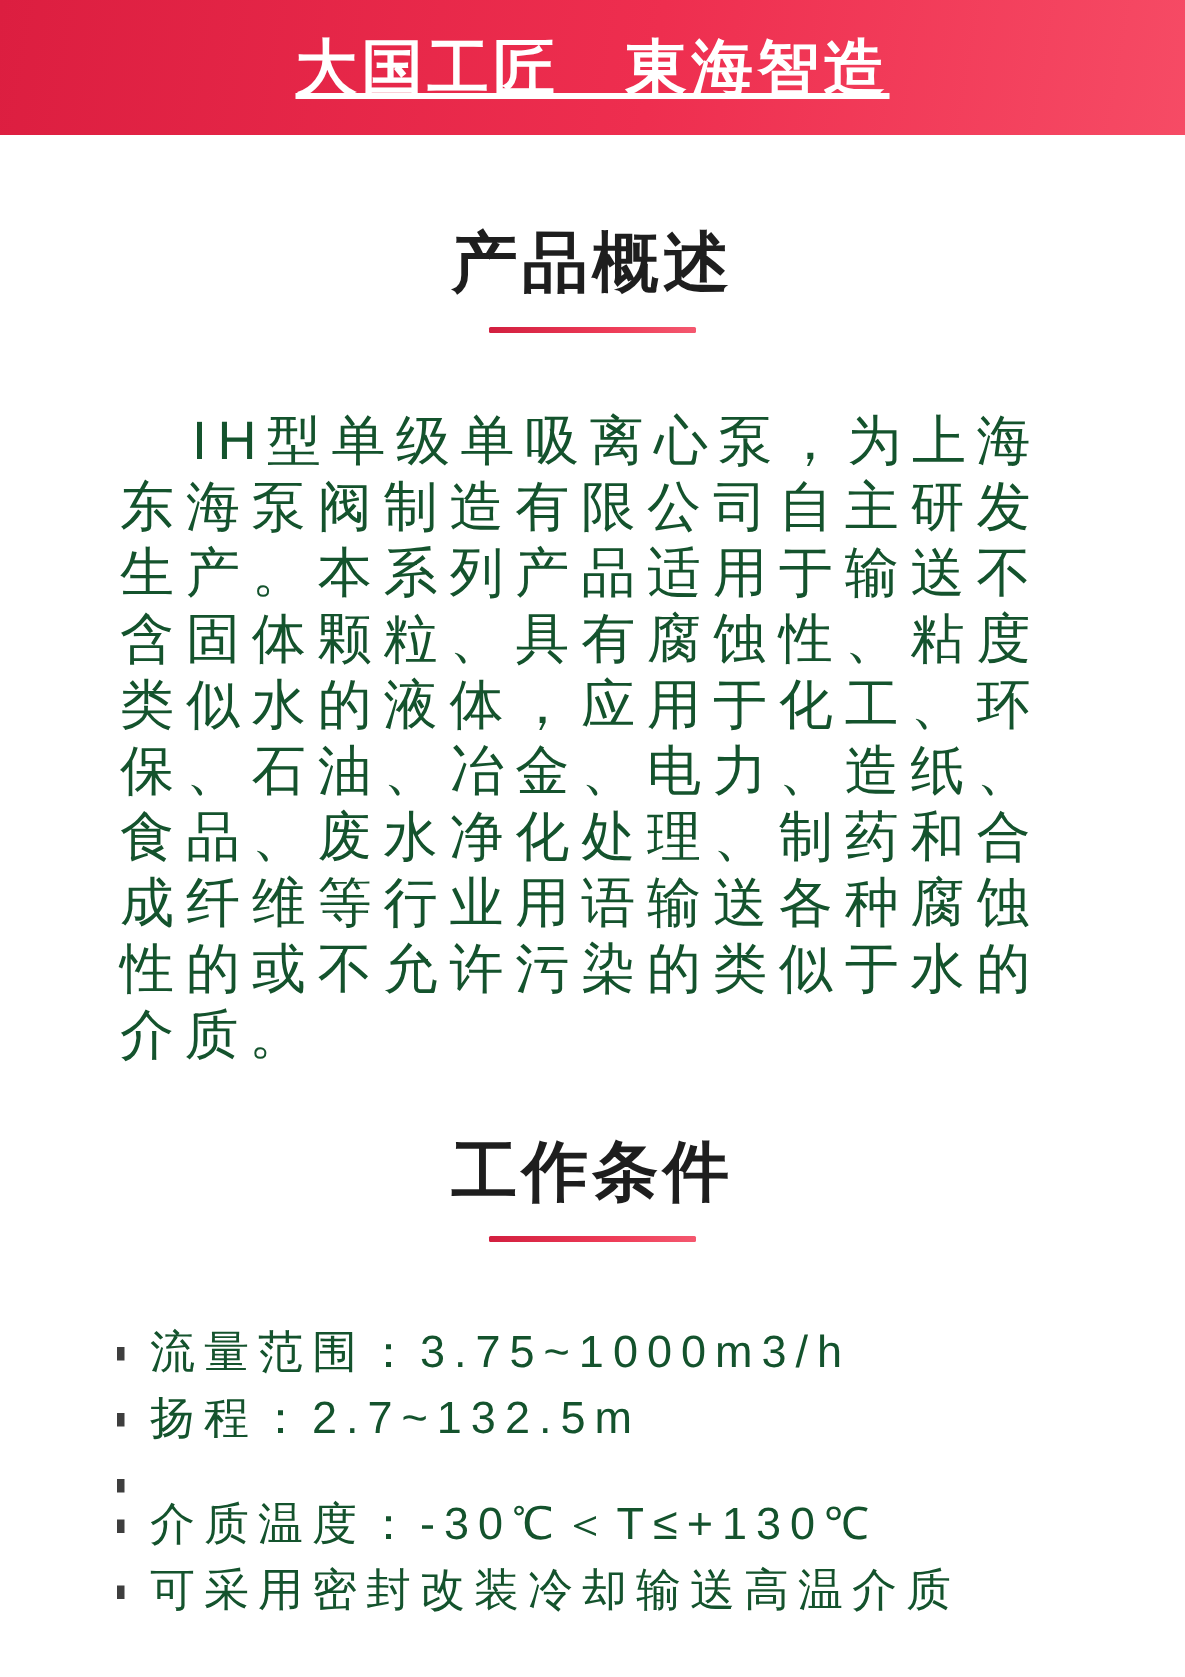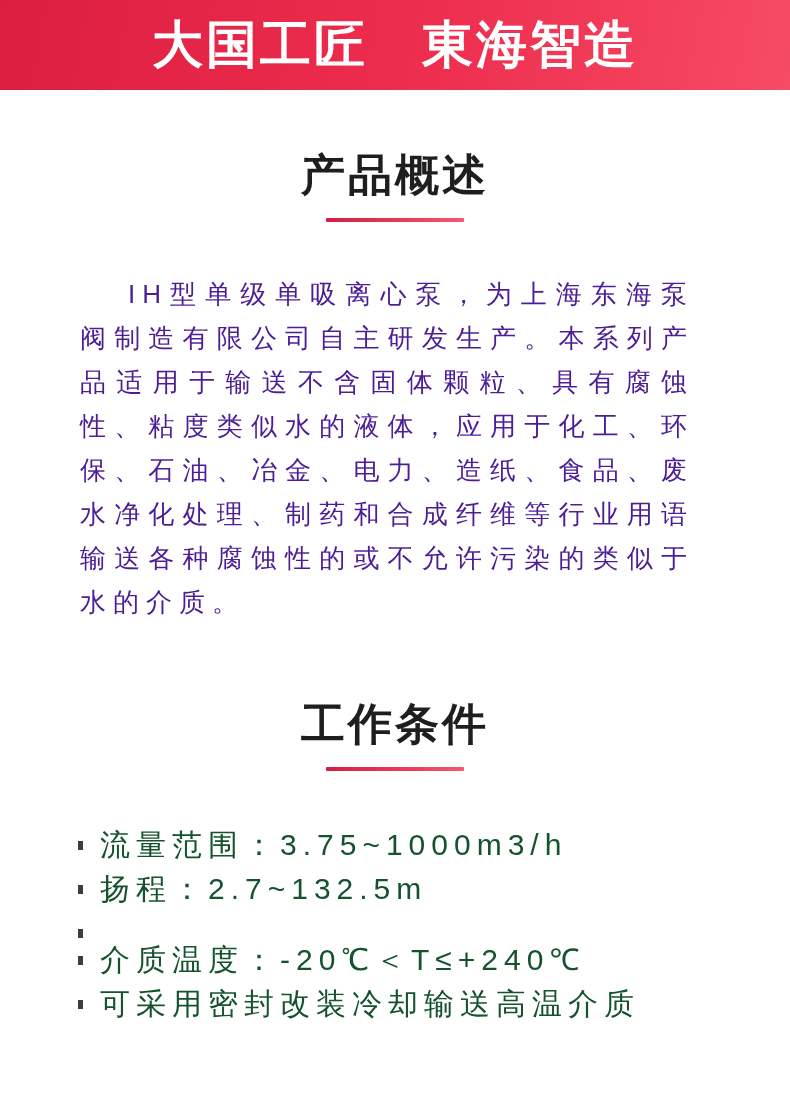--- a/index.html
+++ b/index.html
@@ -16,51 +16,52 @@
   .banner {
     width: 790px;
     height: 90px;
     background: linear-gradient(100deg, #dc1e40 0%, #ee2e4f 55%, #f64b65 100%);
     display: flex;
     align-items: center;
     justify-content: center;
   }
   .banner-title {
     color: #ffffff;
-    font-size: 51px;
+    font-size: 41px;
     font-weight: bold;
     letter-spacing: 3px;
     white-space: pre;
+    text-decoration: underline;
   }
   .section-heading {
     margin-top: 56px;
     text-align: center;
     font-size: 44px;
     font-weight: bold;
     color: #1e1e1e;
     letter-spacing: 3px;
   }
   .heading-rule {
     width: 138px;
     height: 4px;
     margin: 13px auto 0 auto;
     background: linear-gradient(90deg, #d21f3f 0%, #ee3c58 60%, #f4586f 100%);
     border-radius: 1px;
   }
   .paragraph {
     margin: 50px 96px 0 80px;
-    font-size: 26px;
+    font-size: 36px;
     line-height: 44px;
     letter-spacing: 7px;
-    color: #4c1d95;
+    color: #14532d;
     text-align: justify;
     text-justify: inter-character;
     text-indent: 48px;
   }
-  .conditions-heading { margin-top: 71px; }
+  .conditions-heading { margin-top: 40px; }
   .spec-list {
     margin: 52px 60px 0 78px;
     list-style: none;
   }
   .spec-item {
     display: flex;
     align-items: flex-start;
     font-size: 30px;
     line-height: 44px;
     letter-spacing: 6px;
@@ -101,21 +102,21 @@
       </li>
       <li class="spec-item">
         <span class="bullet"></span>
         <span>扬程：2.7~132.5m</span>
       </li>
       <li class="spec-item">
         <span class="bullet"></span>
       </li>
       <li class="spec-item">
         <span class="bullet"></span>
-        <span>介质温度：-20℃＜T≤+240℃</span>
+        <span>介质温度：-30℃＜T≤+130℃</span>
       </li>
       <li class="spec-item">
         <span class="bullet"></span>
         <span>可采用密封改装冷却输送高温介质</span>
       </li>
     </ul>
   </div>
 
 </div>
 

